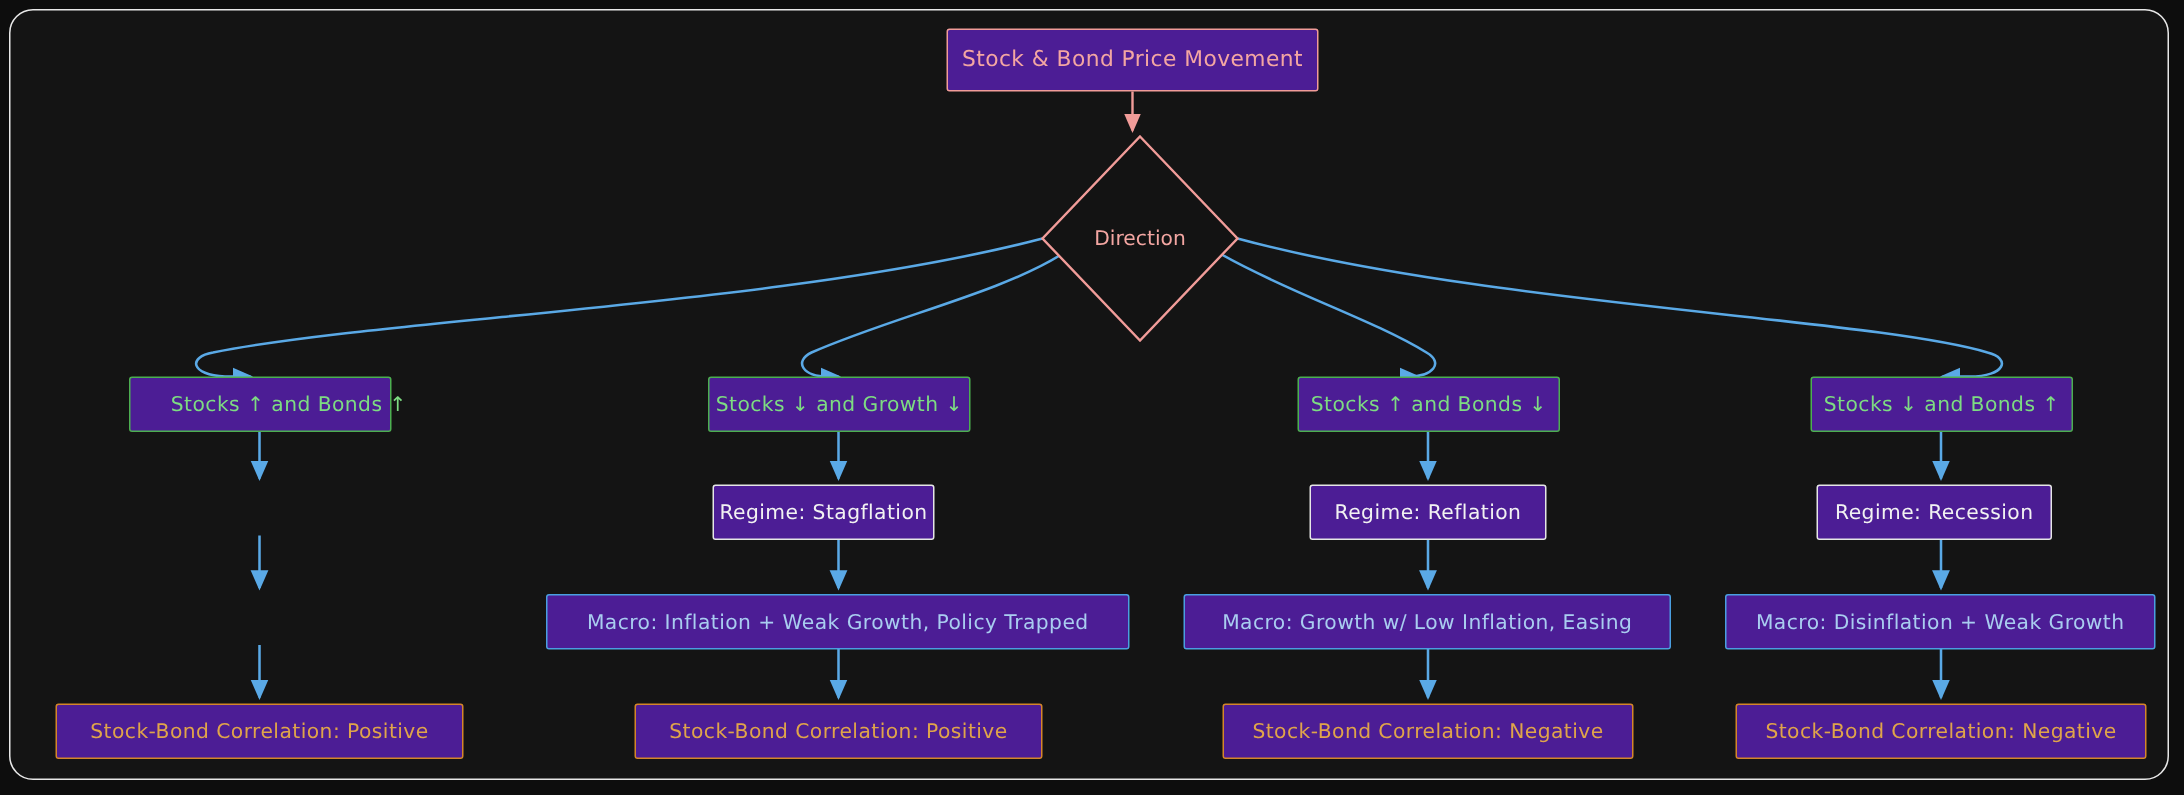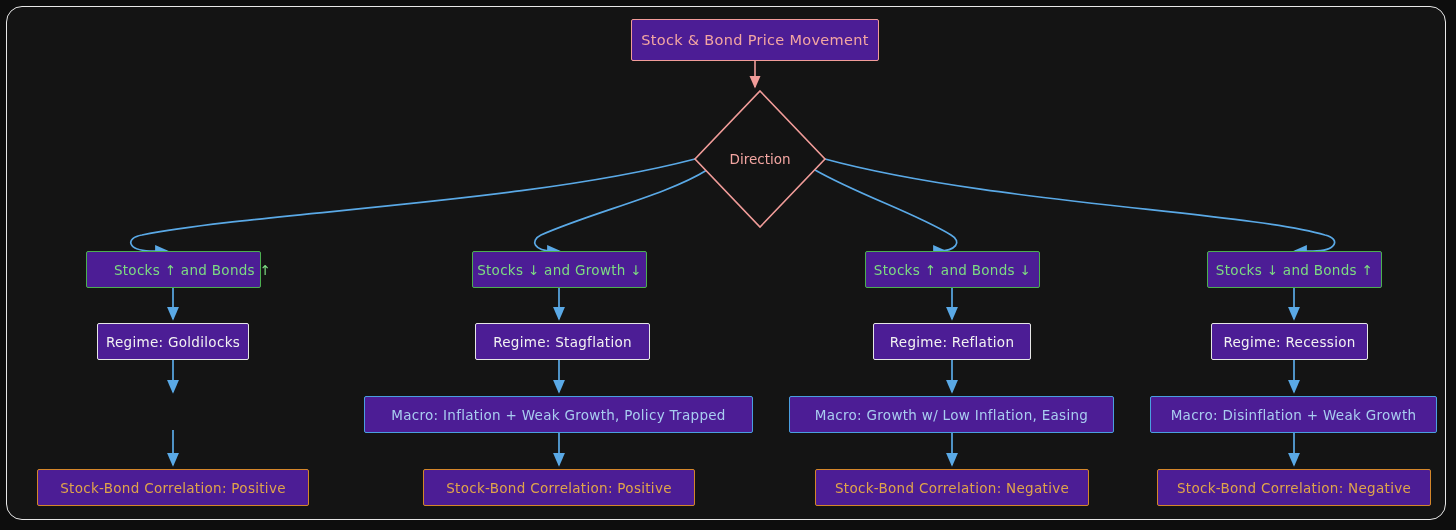--- a/index.html
+++ b/index.html
@@ -148,31 +148,28 @@
   <div class="diamond-wrap" style="left:688px; top:84px; width:130px; height:136px;">
     <div class="diamond-label">
       <span>Directi</span>
       <span>on</span>
     </div>
   </div>
 
   <div class="node-box node-green" style="left:79px; top:244px; width:175px; height:37px;padding-left:38px;">
     <span>Stocks ↑ and Bonds ↑</span>
   </div>
-  <div class="node-box node-white" style="left:90px; top:316px; width:152px; height:37px;">
-    <span>Regime: Goldilocks</span>
-  </div>
   <div class="node-box node-orange" style="left:30px; top:462px; width:272px; height:37px;">
     <span>Stock-Bond Correlation: Positive</span>
   </div>
 
   <div class="node-box node-green" style="left:465px; top:244px; width:175px; height:37px;">
     <span>Stocks ↓ and Growth ↓</span>
   </div>
-  <div class="node-box node-white" style="left:468px; top:316px; width:175px; height:37px;">
+  <div class="node-box node-white" style="left:468px; top:316px; width:148px; height:37px;">
     <span>Regime: Stagflation</span>
   </div>
   <div class="node-box node-blue" style="left:357px; top:389px; width:389px; height:37px;">
     <span>Macro: Inflation + Weak Growth, Policy Trapped</span>
   </div>
   <div class="node-box node-orange" style="left:416px; top:462px; width:272px; height:37px;">
     <span>Stock-Bond Correlation: Positive</span>
   </div>
 
   <div class="node-box node-green" style="left:858px; top:244px; width:175px; height:37px;">

